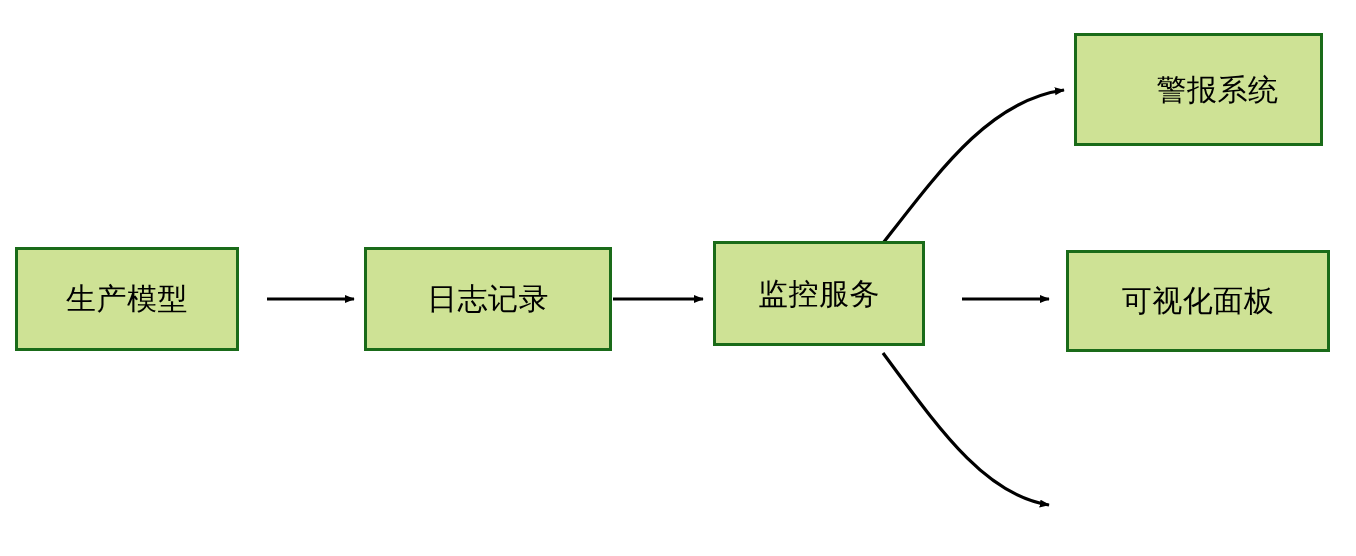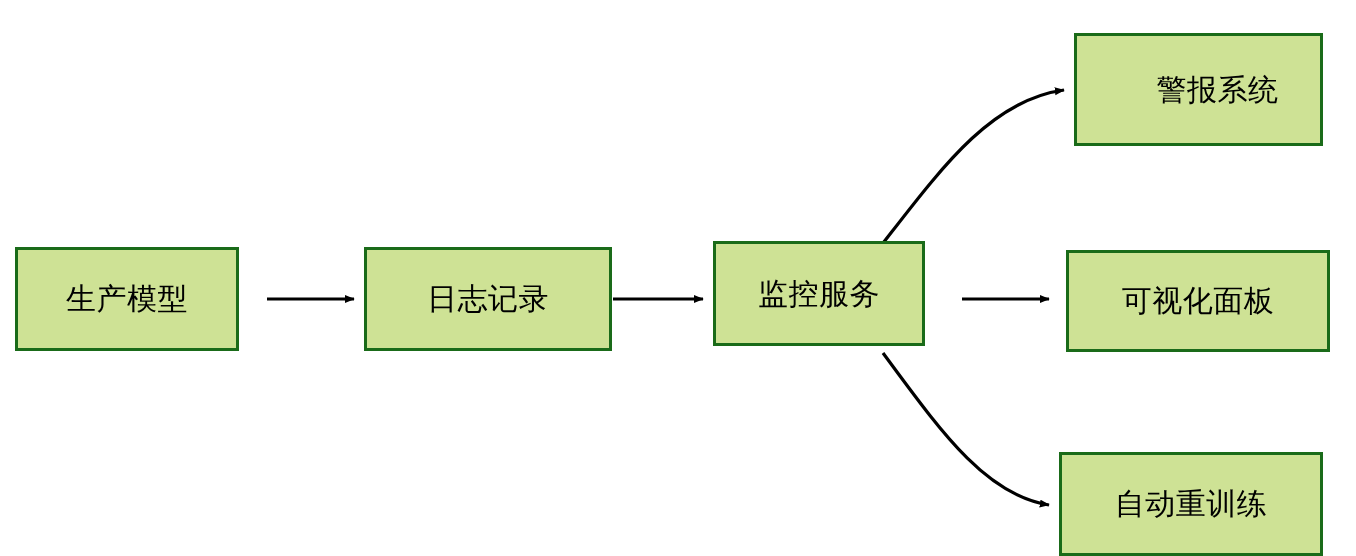--- a/index.html
+++ b/index.html
@@ -81,17 +81,14 @@
   </div>
 
   <div class="node" style="left:1074px; top:33px; width:249px; height:113px;padding-left:38px;">
     <span class="node-label">警报系统</span>
   </div>
 
   <div class="node" style="left:1059px; top:250px; width:264px; height:102px;margin-left:7px;">
     <span class="node-label">可视化面板</span>
   </div>
 
-  <div class="node" style="left:1059px; top:452px; width:264px; height:104px;">
-    <span class="node-label">自动重训练</span>
-  </div>
 
 </div>
 
 </body></html>

